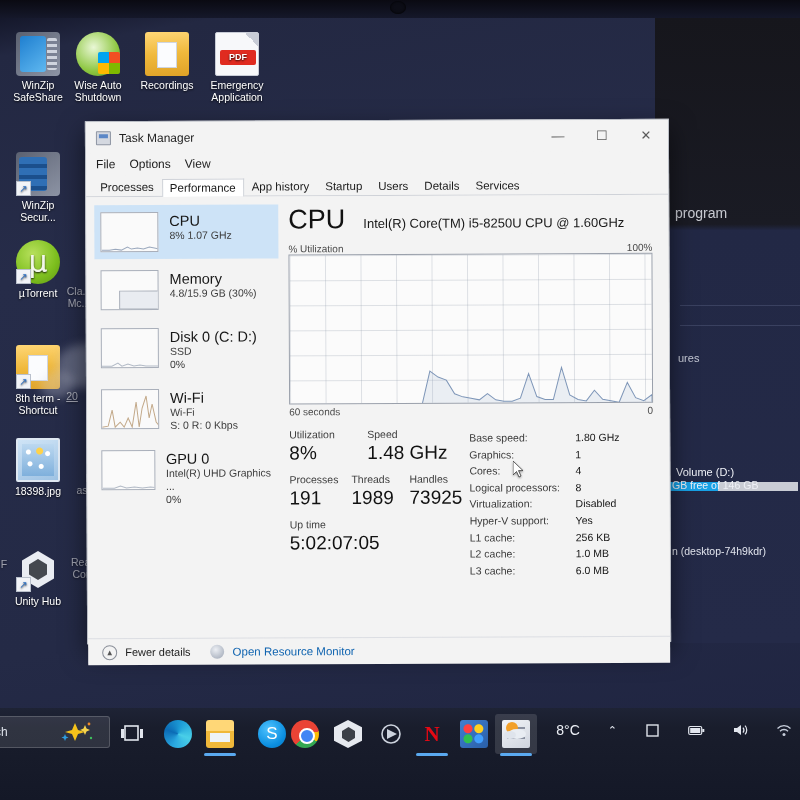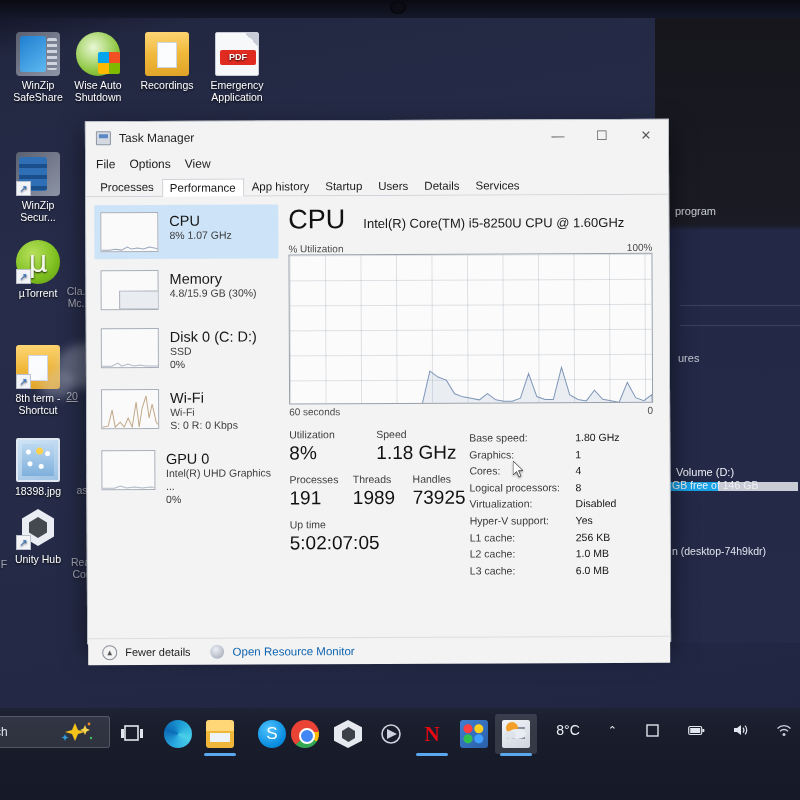--- a/index.html
+++ b/index.html
@@ -23,21 +23,21 @@
   #webcam {
     position:absolute; left:390px; top:1px; width:16px; height:13px;
     border-radius:50%; background:#0c0d16; box-shadow:0 0 3px #000 inset;
   }
 
   
   #bg-window {
     position:absolute; left:655px; top:18px; width:145px; height:625px;
     background:linear-gradient(180deg,#16161c 0%,#1a1b24 33%,#222845 34%,#242a48 100%);
   }
-  #bg-win-line1 { position:absolute; left:675px; top:205px; color:#e6e8ef; font-size:11px; opacity:.85; }
+  #bg-win-line1 { position:absolute; left:675px; top:205px; color:#e6e8ef; font-size:14px; opacity:.85; }
   #bg-win-z     { position:absolute; left:657px; top:232px; color:#d8dce6; font-size:11px; opacity:.7; }
   #bg-win-sep1  { position:absolute; left:680px; top:305px; width:120px; height:1px; background:#3a4160; }
   #bg-win-sep2  { position:absolute; left:680px; top:325px; width:120px; height:1px; background:#3a4160; }
   #bg-win-line2 { position:absolute; left:678px; top:352px; color:#dfe2ec; font-size:11px; opacity:.85; }
   #bg-win-vol   { position:absolute; left:676px; top:466px; color:#f0f2f8; font-size:11px; }
   #bg-win-bar   { position:absolute; left:658px; top:482px; width:140px; height:9px; background:#c9ccd4; }
   #bg-win-bar i { display:block; width:60px; height:9px; background:#17a1e6; }
   #bg-win-free  { position:absolute; left:672px; top:479px; color:#eef0f6; font-size:10.5px; }
   #bg-win-host  { position:absolute; left:672px; top:545px; color:#e2e5ee; font-size:10.5px; }
 
@@ -155,21 +155,21 @@
     background-image:
       linear-gradient(to right, rgba(150,160,175,.30) 1px, transparent 1px),
       linear-gradient(to bottom, rgba(150,160,175,.30) 1px, transparent 1px);
     background-size:35.5px 25px; }
   #chart-box svg { position:absolute; inset:0; }
   #chart-foot { display:flex; justify-content:space-between; font-size:10px; color:#4a4a4a; margin-top:2px; }
 
   
   #stats { display:flex; margin-top:11px; }
   #stats-left { width:176px; }
-  .srow { display:flex; margin-bottom:9px;gap:9px; }
+  .srow { display:flex; margin-bottom:9px; }
   .scell { }
   .slabel { font-size:10.5px; color:#3d3d3d; line-height:13px; }
   .sval { font-size:19px; color:#111; line-height:23px; }
   #stats-right { flex:1; padding-left:4px; padding-top:2px; }
   .drow { display:flex; font-size:10.5px; line-height:16.6px; color:#1d1d1d; }
   .dkey { width:106px; color:#3a3a3a; }
   .dval { color:#151515; }
 
   #tm-footer { height:27px; border-top:1px solid #dcdee3; display:flex; align-items:center;
     padding-left:14px; gap:8px; background:#f3f3f3; }
@@ -292,21 +292,21 @@
       <div class="shortcut-badge"></div>
     </div>
     <span class="lbl">8th term -<br>Shortcut</span>
   </div>
 
   <div class="dicon" style="left:2px;  top:438px;">
     <div class="glyph ic-photo"></div>
     <span class="lbl">18398.jpg</span>
   </div>
 
-  <div class="dicon" style="left:2px;  top:506px;">
+  <div class="dicon" style="left:2px;  top:548px;">
     <div class="glyph ic-unity">
       <div class="shortcut-badge"></div>
     </div>
     <span class="lbl">Unity Hub</span>
   </div>
 
   <div class="dicon faded" style="left:56px; top:285px;width:46px;">
     <span class="lbl">Cla...<br>Mc...</span>
   </div>
   <div class="dicon faded" style="left:52px; top:390px;width:40px;text-decoration:underline;">
@@ -449,21 +449,21 @@
         <div id="stats">
           <div id="stats-left">
 
             <div class="srow">
               <div class="scell" style="width:78px;">
                 <div class="slabel">Utilization</div>
                 <div class="sval">8%</div>
               </div>
               <div class="scell">
                 <div class="slabel">Speed</div>
-                <div class="sval">1.18 GHz</div>
+                <div class="sval">1.48 GHz</div>
               </div>
             </div>
 
             <div class="srow">
               <div class="scell" style="width:62px;">
                 <div class="slabel">Processes</div>
                 <div class="sval">191</div>
               </div>
               <div class="scell" style="width:58px;">
                 <div class="slabel">Threads</div>

